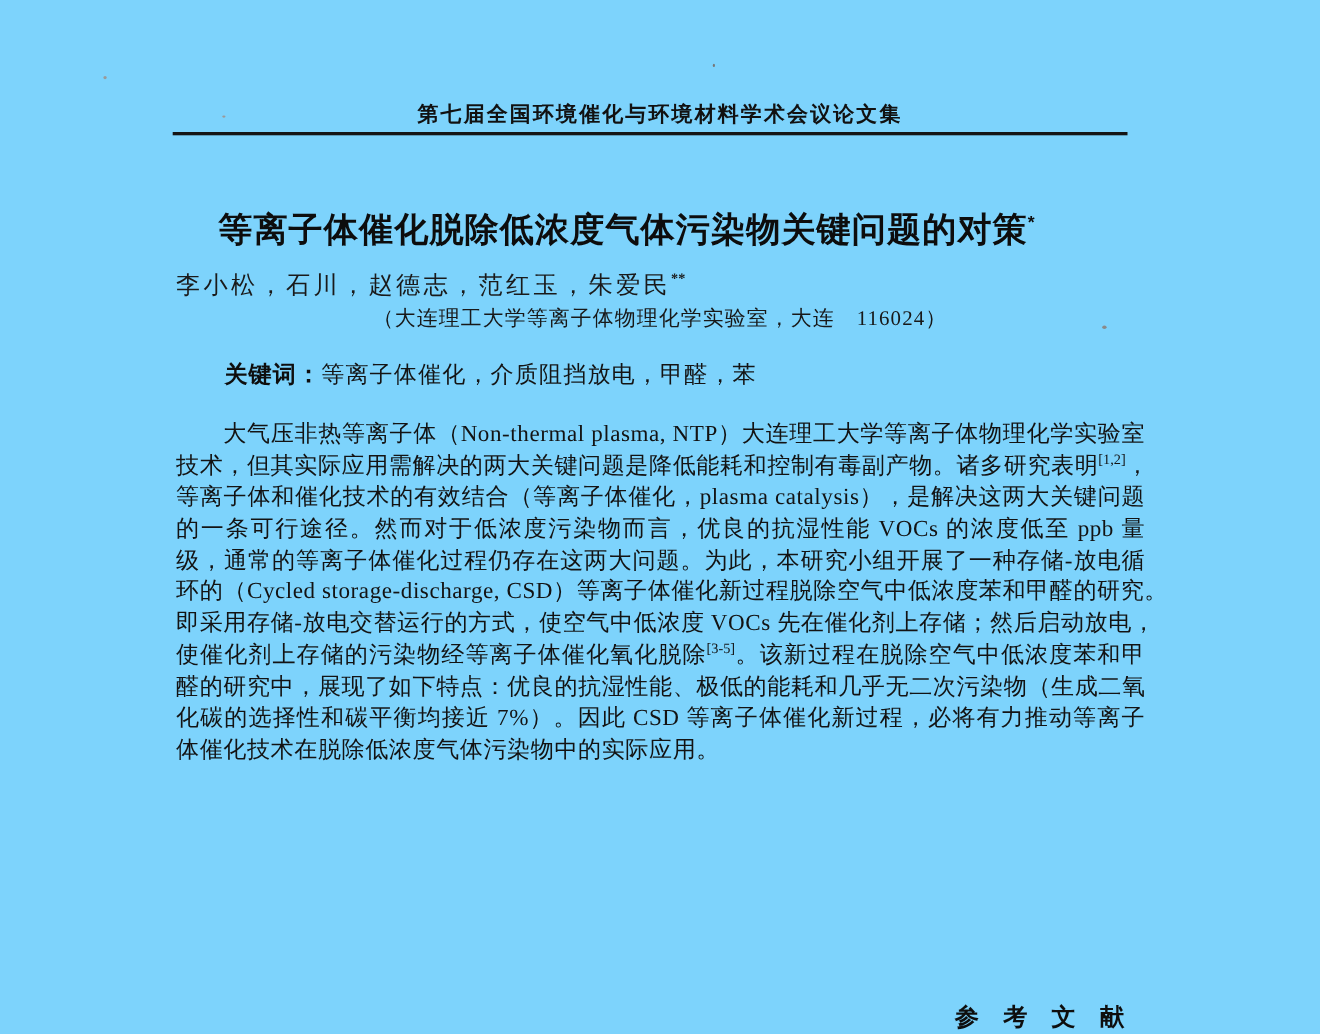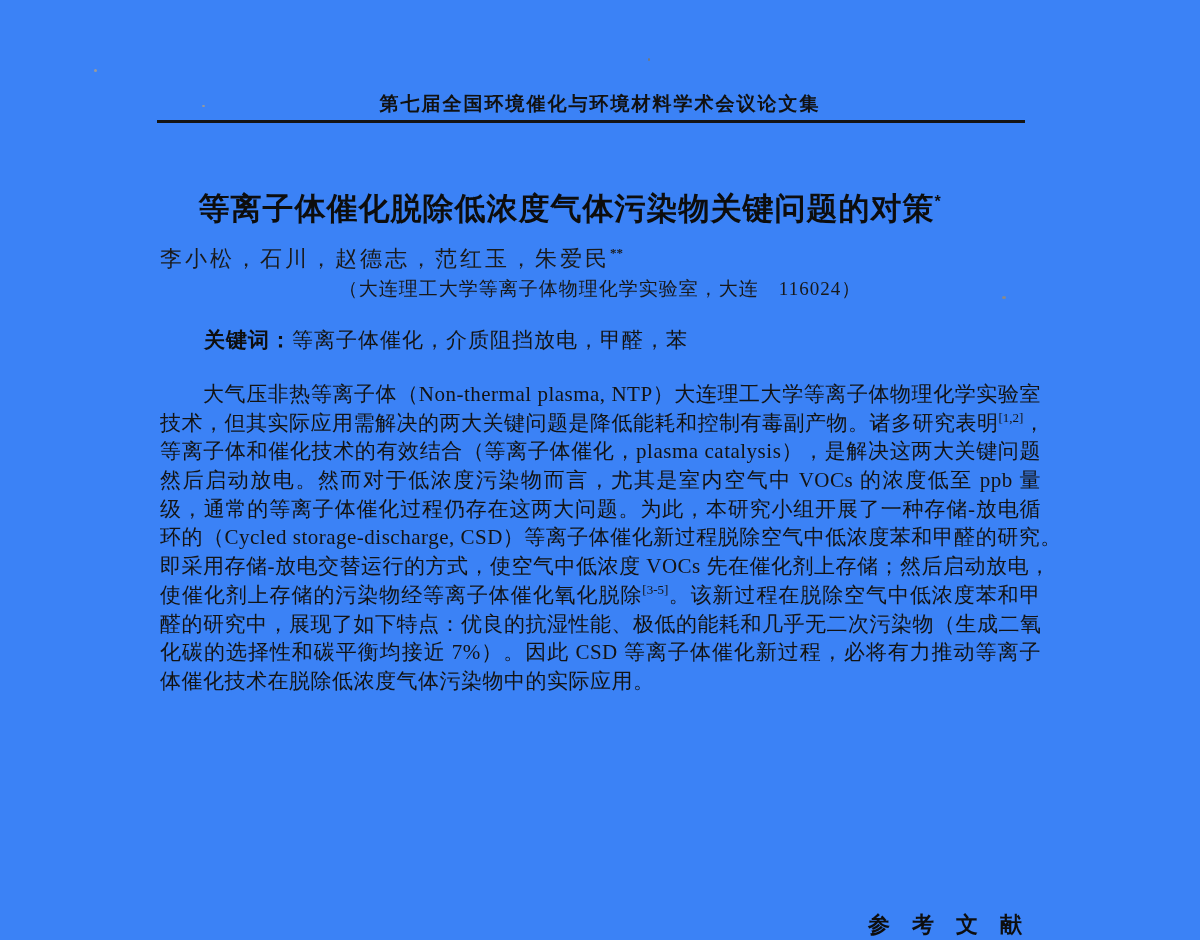--- a/index.html
+++ b/index.html
@@ -4,21 +4,21 @@
 <style>
   html, body {
     margin: 0;
     padding: 0;
     background: #ffffff;
   }
   .page {
     position: relative;
     width: 1200px;
     height: 940px;
-    background: #3b82f6;
+    background: #7dd3fc;
     overflow: hidden;
     color: #141414;
     font-family: "Liberation Serif", serif;
   }
   
   .journal-header {
     position: absolute;
     left: 160px;
     top: 91px;
     width: 880px;
@@ -163,21 +163,21 @@
   <div class="authors"><span>李小松，石川，赵德志，范红玉，朱爱民</span><sup>**</sup></div>
 
   <div class="affiliation">（大连理工大学等离子体物理化学实验室，大连　116024）</div>
 
   <div class="keywords"><span class="kw-label">关键词：</span><span>等离子体催化，介质阻挡放电，甲醛，苯</span></div>
 
   <div class="abstract">
       <div class="abs-line indent">大气压非热等离子体（Non-thermal plasma, NTP）大连理工大学等离子体物理化学实验室</div>
       <div class="abs-line">技术，但其实际应用需解决的两大关键问题是降低能耗和控制有毒副产物。诸多研究表明<sup>[1,2]</sup>，</div>
       <div class="abs-line">等离子体和催化技术的有效结合（等离子体催化，plasma catalysis），是解决这两大关键问题</div>
-      <div class="abs-line">然后启动放电。然而对于低浓度污染物而言，尤其是室内空气中 VOCs 的浓度低至 ppb 量</div>
+      <div class="abs-line">的一条可行途径。然而对于低浓度污染物而言，优良的抗湿性能 VOCs 的浓度低至 ppb 量</div>
       <div class="abs-line">级，通常的等离子体催化过程仍存在这两大问题。为此，本研究小组开展了一种存储-放电循</div>
       <div class="abs-line">环的（Cycled storage-discharge, CSD）等离子体催化新过程脱除空气中低浓度苯和甲醛的研究。</div>
       <div class="abs-line">即采用存储-放电交替运行的方式，使空气中低浓度 VOCs 先在催化剂上存储；然后启动放电，</div>
       <div class="abs-line">使催化剂上存储的污染物经等离子体催化氧化脱除<sup>[3-5]</sup>。该新过程在脱除空气中低浓度苯和甲</div>
       <div class="abs-line">醛的研究中，展现了如下特点：优良的抗湿性能、极低的能耗和几乎无二次污染物（生成二氧</div>
       <div class="abs-line">化碳的选择性和碳平衡均接近 7%）。因此 CSD 等离子体催化新过程，必将有力推动等离子</div>
       <div class="abs-line last">体催化技术在脱除低浓度气体污染物中的实际应用。</div>
     </div>
 
   <div class="references-heading">参　考　文　献</div>

